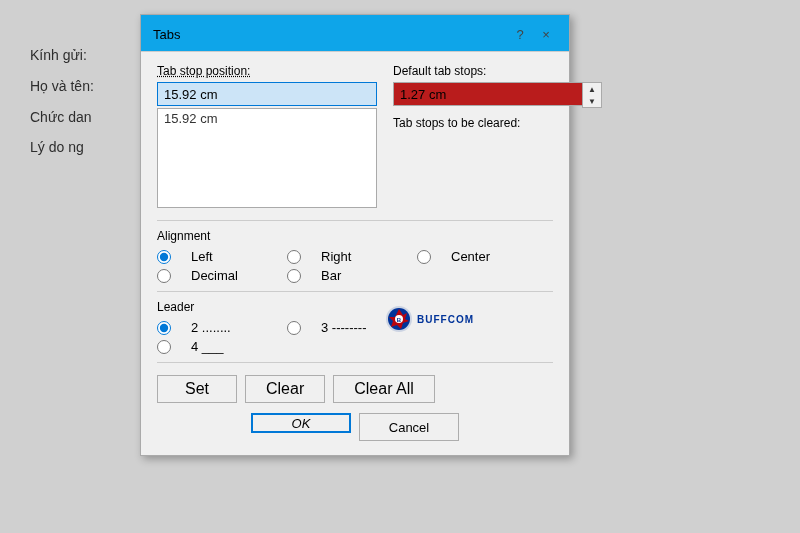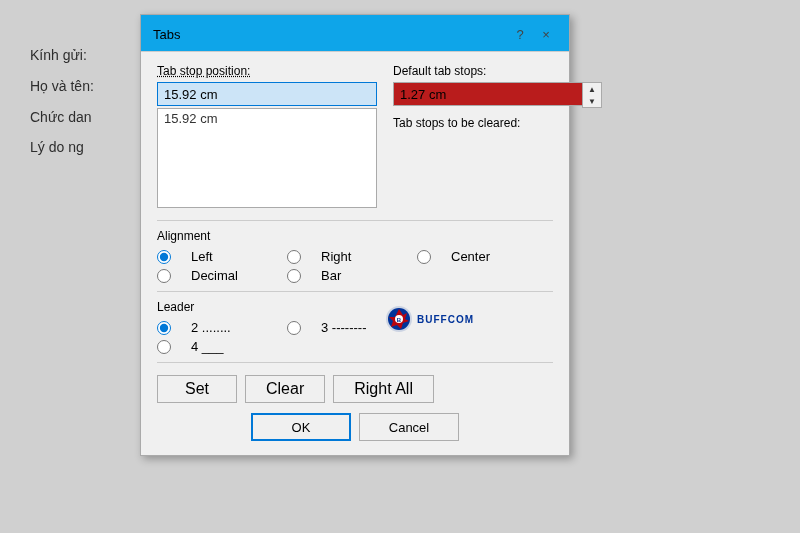--- a/index.html
+++ b/index.html
@@ -261,28 +261,29 @@
 
     
     .ok-cancel-row {
       display: flex;
       gap: 8px;
       margin-top: 10px;
       justify-content: center;
     }
 
     .btn-ok {
-      height: 28px;
+      height: 20px;
       min-width: 100px;
       border: 2px solid #0078d7;
       background: #f0f0f0;
       font-size: 13px;
       cursor: pointer;
       padding: 0 16px;
       color: #000;
+      font-style: italic;
     }
 
     .btn-cancel {
       height: 28px;
       min-width: 100px;
       border: 1px solid #adadad;
       background: #f0f0f0;
       font-size: 13px;
       cursor: pointer;
       padding: 0 16px;
@@ -426,21 +427,21 @@
           <span>4 ___</span>
         </label>
       </div>
     </div>
 
     <hr class="section-divider">
 
     <div class="buttons-row">
       <button class="btn btn-set">Set</button>
       <button class="btn">Clear</button>
-      <button class="btn">Right All</button>
+      <button class="btn">Clear All</button>
     </div>
 
     <div class="ok-cancel-row">
       <button class="btn-ok">OK</button>
       <button class="btn-cancel">Cancel</button>
     </div>
 
   </div>
 </div>
 

